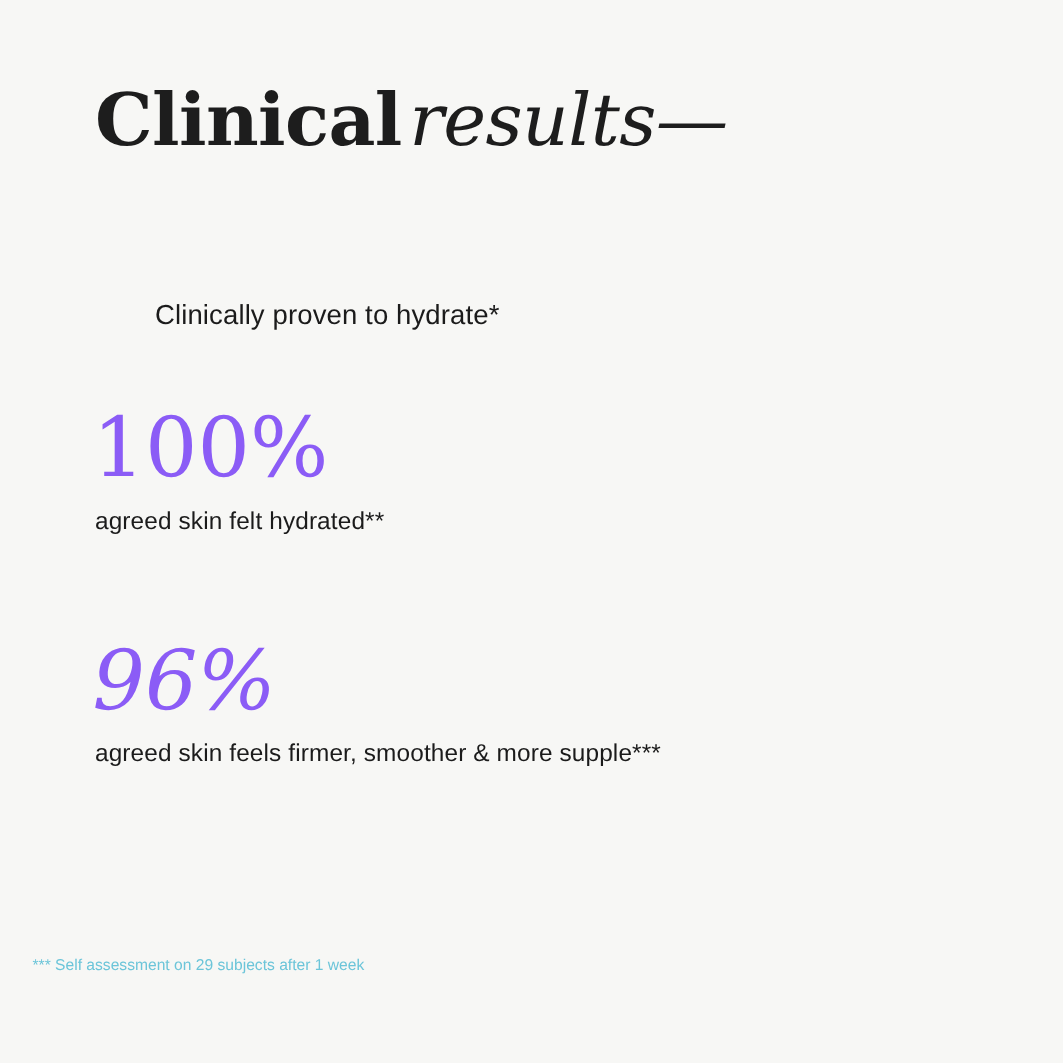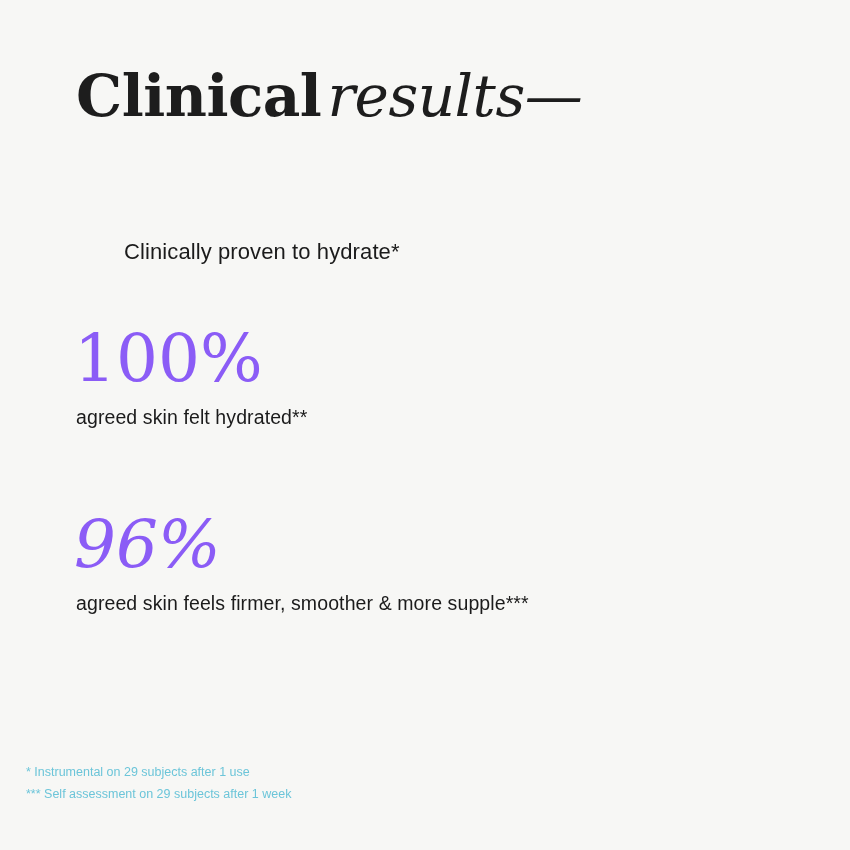--- a/index.html
+++ b/index.html
@@ -107,17 +107,16 @@
     <div class="stat-number">100%</div>
     <div class="stat-caption">agreed skin felt hydrated**</div>
   </div>
 
   <div class="stat-block-2">
     <div class="stat-number italic">96%</div>
     <div class="stat-caption">agreed skin feels firmer, smoother &amp; more supple***</div>
   </div>
 
   <div class="footnotes">
-    <div class="footnote">* Instrumental on 29 subjects after 1 use</div>
     <div class="footnote">*** Self assessment on 29 subjects after 1 week</div>
   </div>
 
 </div>
 
 </body></html>

